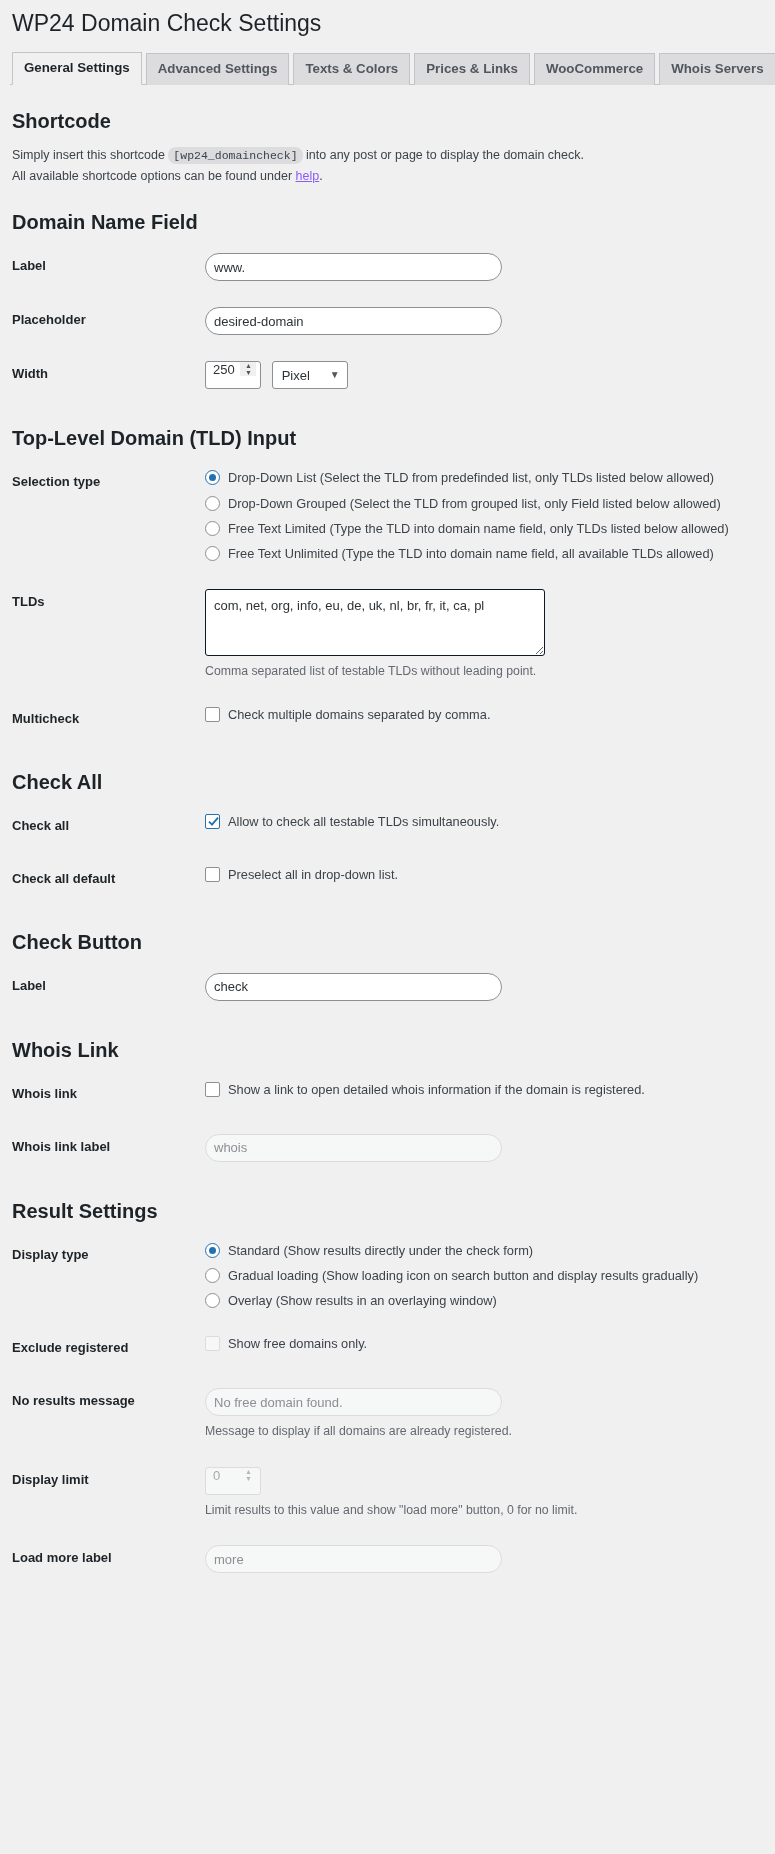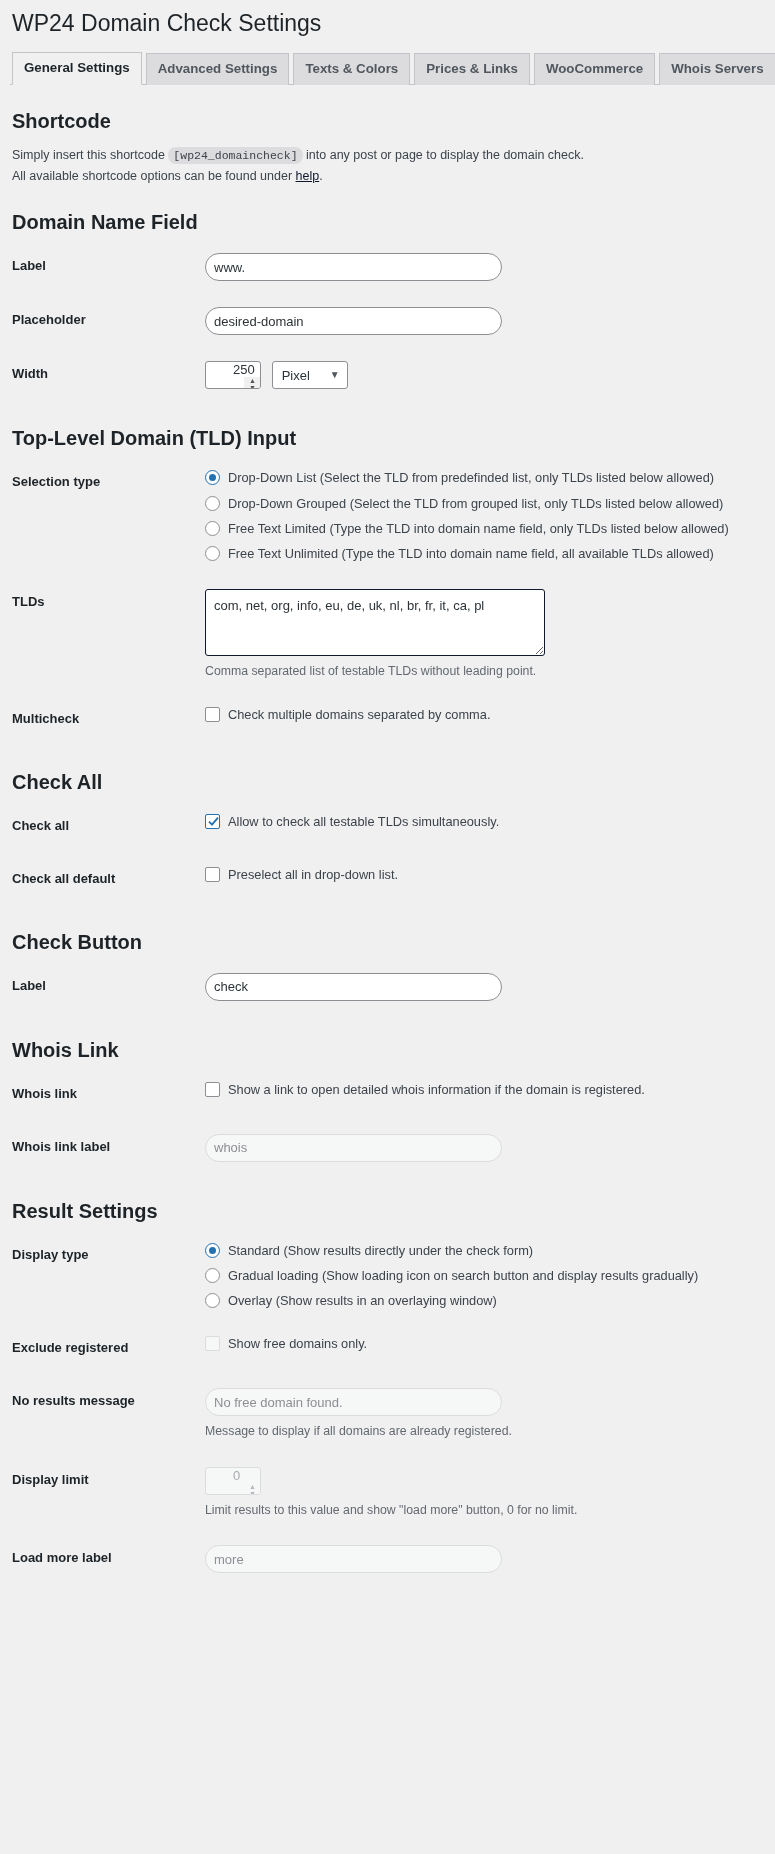--- a/index.html
+++ b/index.html
@@ -67,21 +67,21 @@
     color: #3c434a;
     margin: 10px 0 0 2px;
   }
   code.sc {
     background: #dcdcde;
     font-family: "Liberation Mono", monospace;
     font-size: 11.5px;
     padding: 2px 5px;
     border-radius: 8px;
   }
-  a.help-link { color: #0f172a; text-decoration: underline; }
+  a.help-link { color: #8b5cf6; text-decoration: underline; }
 
   
   table.form-table { width: 100%; border-collapse: collapse; margin-top: 4px; }
   table.form-table th {
     width: 195px;
     text-align: left;
     vertical-align: top;
     font-size: 13px;
     font-weight: 600;
     color: #1d2327;
@@ -111,29 +111,28 @@
   input[type="text"].regular::placeholder { color: #8c8f94; }
   input[type="text"].regular:disabled,
   input.disabled {
     background: #f6f7f7 !important;
     border-color: #dcdcde !important;
     color: #a7aaad !important;
   }
 
   .num-wrap {
     display: inline-flex;
-    align-items: flex-end;
+    align-items: flex-start;
     border: 1px solid #8c8f94;
     border-radius: 3px;
     background: #fff;
     height: 28px;
     width: 56px;
     overflow: hidden;
     vertical-align: top;
-    flex-direction: column;
   }
   .num-wrap.dis { background: #f6f7f7; border-color: #dcdcde; }
   .num-wrap input {
     border: none; outline: none; background: transparent;
     width: 34px; padding: 0 0 0 7px;
     font-family: "Liberation Sans", sans-serif; font-size: 13px;
     color: #2c3338;
   }
   .num-wrap.dis input { color: #a7aaad; }
   .spin {
@@ -295,21 +294,21 @@
     <tbody>
         <tr>
       <th>Selection type</th>
       <td>
         <div class="opt-row">
           <span class="radio on"></span>
           <span class="opt-label">Drop-Down List (Select the TLD from predefinded list, only TLDs listed below allowed)</span>
         </div>
         <div class="opt-row">
           <span class="radio"></span>
-          <span class="opt-label">Drop-Down Grouped (Select the TLD from grouped list, only TLDs listed below allowed)</span>
+          <span class="opt-label">Drop-Down Grouped (Select the TLD from grouped list, only Field listed below allowed)</span>
         </div>
         <div class="opt-row">
           <span class="radio"></span>
           <span class="opt-label">Free Text Limited (Type the TLD into domain name field, only TLDs listed below allowed)</span>
         </div>
         <div class="opt-row">
           <span class="radio"></span>
           <span class="opt-label">Free Text Unlimited (Type the TLD into domain name field, all available TLDs allowed)</span>
         </div>
       </td>

